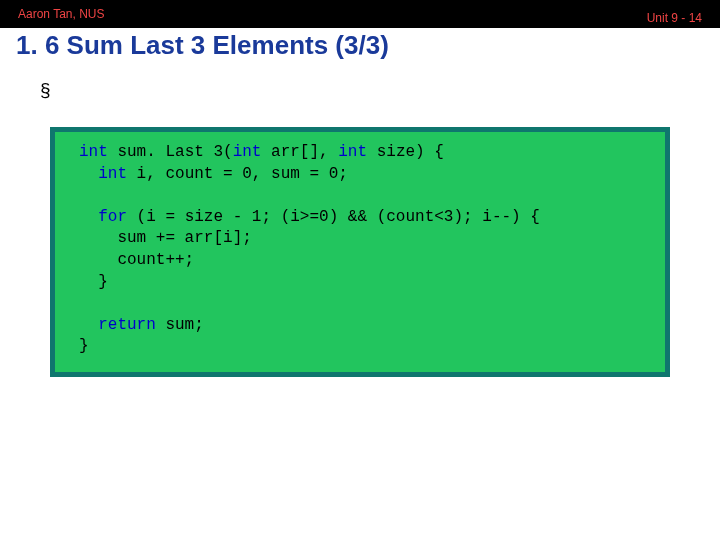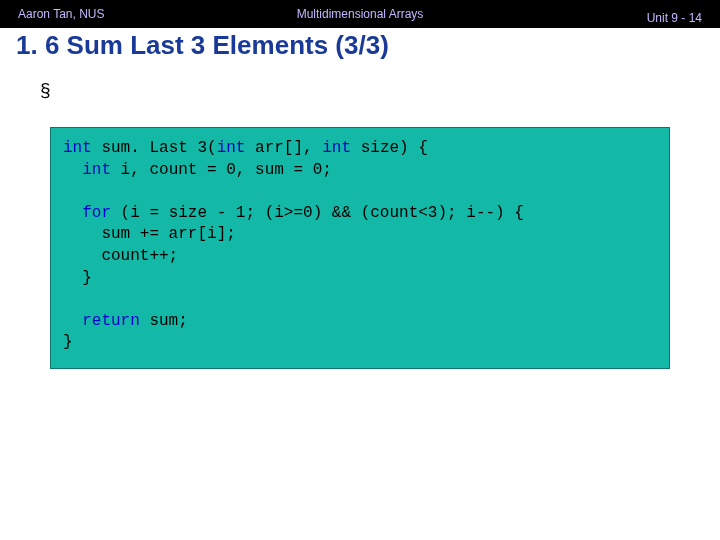--- a/index.html
+++ b/index.html
@@ -6,21 +6,21 @@
     margin: 0;
     padding: 0;
     width: 720px;
     height: 540px;
     background: #fff;
     font-family: Arial, Helvetica, sans-serif;
     overflow: hidden;
   }
   .header {
     background: #000;
-    color: #c4b5fd;
+    color: #ef4444;
     height: 28px;
     display: flex;
     align-items: center;
     font-size: 12px;
     position: relative;
     text-align: center;
   }
   .header .left {
     position: absolute;
     left: 18px;
@@ -49,41 +49,40 @@
     align-items: baseline;
     font-size: 19px;
     color: #000;
     margin-bottom: 26px;
   }
   .bullet {
     width: 28px;
     font-family: Arial, sans-serif;
   }
   .codebox {
-    border: 1px solid #0f766e;
+    border: 5px solid #0f766e;
     margin-left: 10px;
     margin-right: 10px;
-    padding: 10px 12px 14px 12px;
-    background: #14b8a6;
+    padding: 10px 12px 14px 24px;
+    background: #22c55e;
   }
   .code {
     font-family: "Courier New", Courier, monospace;
     font-size: 16px;
     line-height: 1.35;
     white-space: pre;
     color: #000;
   }
   .code .kw { color: #0000cc; }
 </style>
 </head>
 <body>
 
 <div class="header">
   <span class="left">Aaron Tan, NUS</span>
-  <span class="center">Multidimensional Arrays</span>
   <span class="right">Unit 9 - 14</span>
 </div>
 
 <div class="title">1. 6 Sum Last 3 Elements (3/3)</div>
 
 <div class="body">
 
   <div class="bullet-row">
     <span class="bullet">§</span>
   </div>

